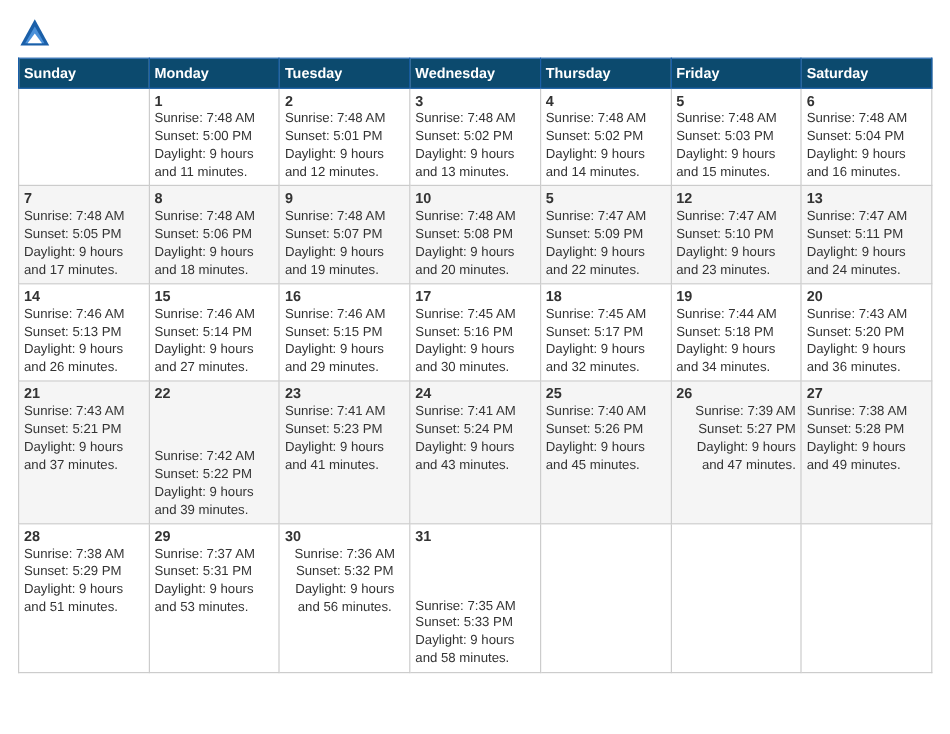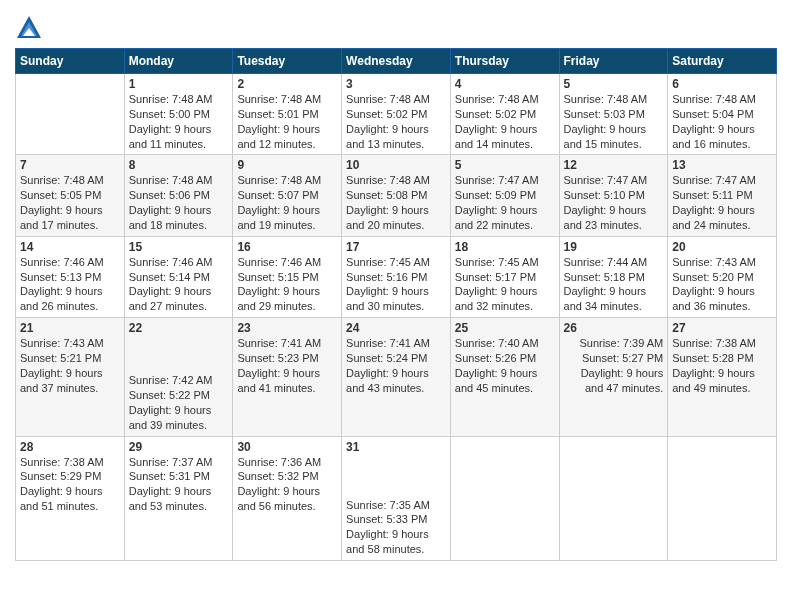--- a/index.html
+++ b/index.html
@@ -314,21 +314,21 @@
 Daylight: 9 hours and 51 minutes.</div>
           </td>
           <td>
             <span class="day-number">29</span>
             <div class="cell-text" style="white-space: pre-line;">Sunrise: 7:37 AM
 Sunset: 5:31 PM
 Daylight: 9 hours and 53 minutes.</div>
           </td>
           <td>
             <span class="day-number">30</span>
-            <div class="cell-text" style="white-space: pre-line;">Sunrise: 7:36 AM
+            <div class="cell-text" style="white-space: pre-line; text-align: center;">Sunrise: 7:36 AM
 Sunset: 5:32 PM
 Daylight: 9 hours and 56 minutes.</div>
           </td>
           <td>
             <span class="day-number">31</span>
             <div class="cell-text" style="white-space: pre-line; margin-top: 44px;">Sunrise: 7:35 AM
 Sunset: 5:33 PM
 Daylight: 9 hours and 58 minutes.</div>
           </td>
           <td></td>

